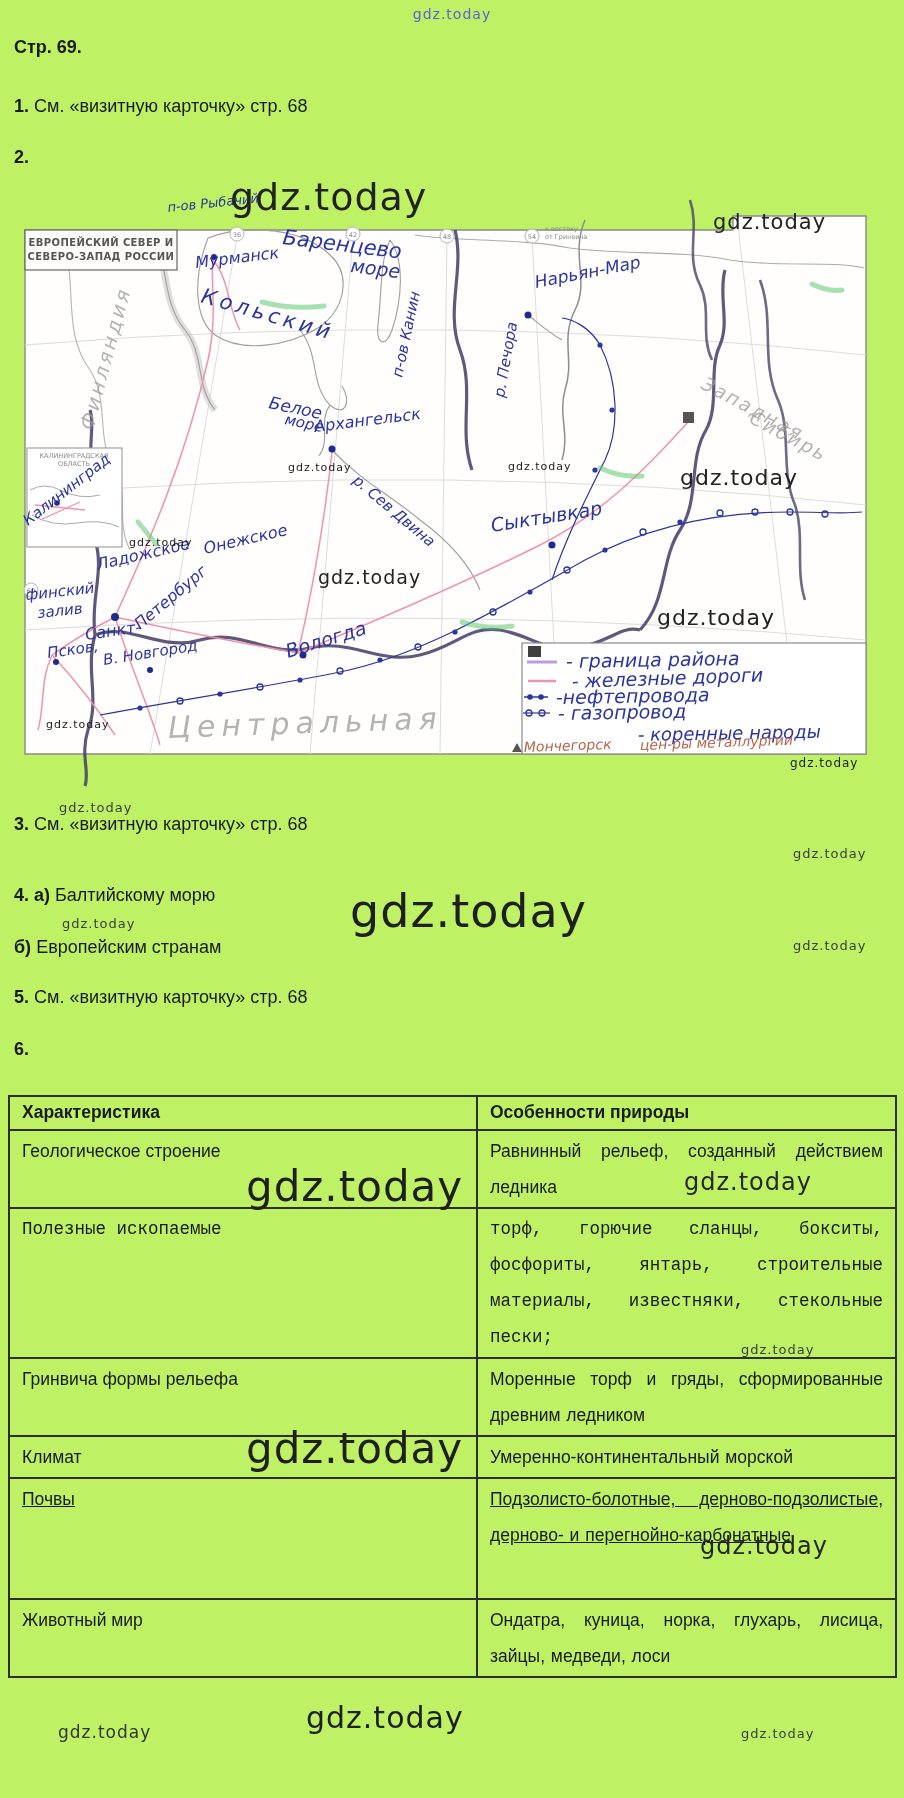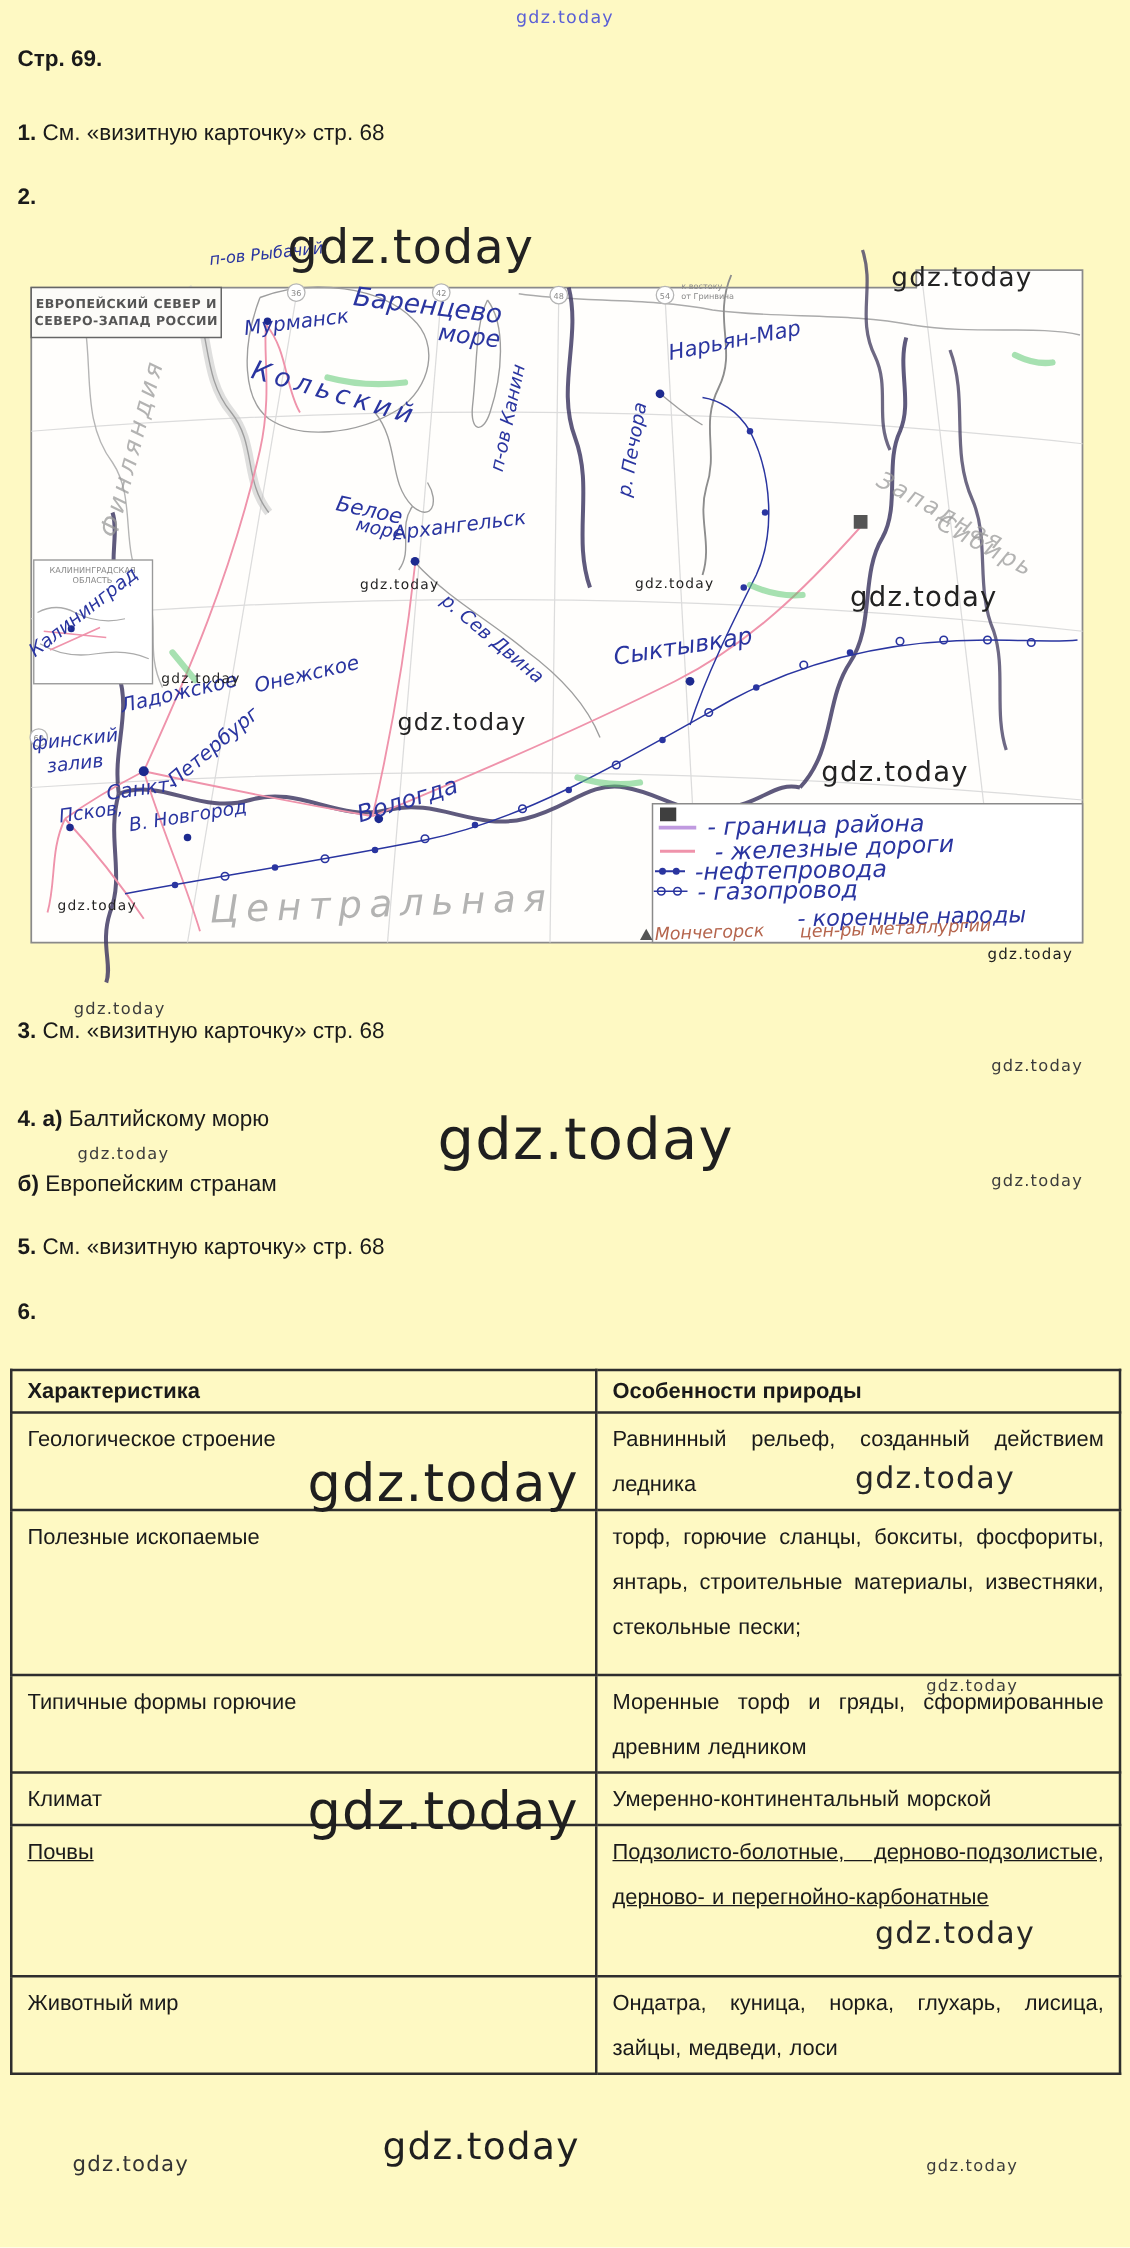--- a/index.html
+++ b/index.html
@@ -1,16 +1,16 @@
 <!DOCTYPE html>
 <html><head>
 <meta charset="utf-8">
 <style>
   html,body{margin:0;padding:0;background:#fff;}
-  .page{position:relative;width:904px;height:1798px;background:#fef9c3;overflow:hidden;
+  .page{position:relative;width:904px;height:1798px;background:#bef264;overflow:hidden;
         font-family:"Liberation Sans","DejaVu Sans",sans-serif;color:#1a1a1a;}
   .abs{position:absolute;}
   .txt{font-size:18px;line-height:22px;white-space:nowrap;}
   .txt b{font-weight:bold;}
   .wm{font-family:"DejaVu Sans",sans-serif;color:#1f1f1f;letter-spacing:1px;white-space:nowrap;}
   .wm-blue{color:#5b60d6;font-size:14px;letter-spacing:1px;}
   .wm-sm{font-size:13px;color:#3c3c3c;}
   .wm-md{font-size:24px;color:#262626;}
   
   .tbl{position:absolute;left:8px;top:1095px;width:889px;border-collapse:collapse;table-layout:fixed;}
@@ -282,26 +282,26 @@
   <table class="tbl">
     <tbody>
         <tr>
       <th class="c1">Характеристика</th>
       <th>Особенности природы</th>
     </tr>
     <tr style="height:76px;">
       <td class="lbl">Геологическое строение</td>
       <td class="val">Равнинный рельеф, созданный действием ледника</td>
     </tr>
-    <tr style="height:132px;">
+    <tr style="height:132px;font-family:Liberation Mono, monospace;">
       <td class="lbl">Полезные ископаемые</td>
       <td class="val">торф, горючие сланцы, бокситы, фосфориты, янтарь, строительные материалы, известняки, стекольные пески;</td>
     </tr>
     <tr style="height:76px;">
-      <td class="lbl">Типичные формы горючие</td>
+      <td class="lbl">Гринвича формы рельефа</td>
       <td class="val">Моренные торф и гряды, сформированные древним ледником</td>
     </tr>
     <tr style="height:40px;padding-left:20px;">
       <td class="lbl">Климат</td>
       <td class="val">Умеренно-континентальный морской</td>
     </tr>
     <tr style="height:121px;text-decoration:underline;">
       <td class="lbl">Почвы</td>
       <td class="val">Подзолисто-болотные, дерново-подзолистые, дерново- и перегнойно-карбонатные</td>
     </tr>

